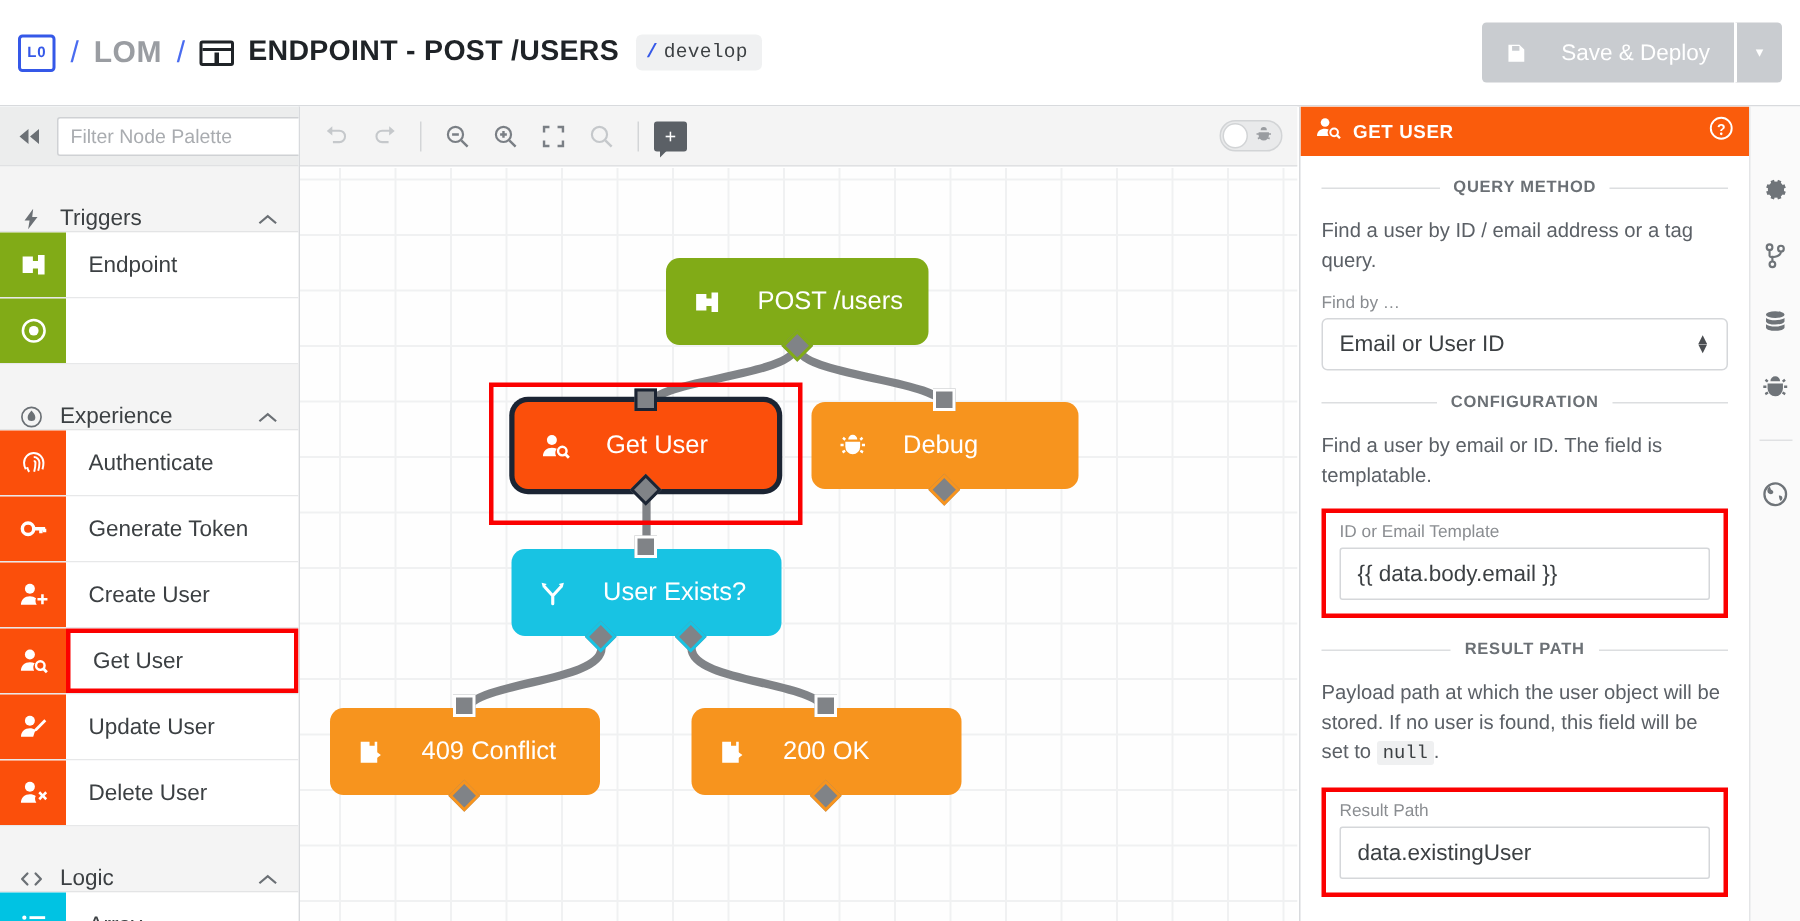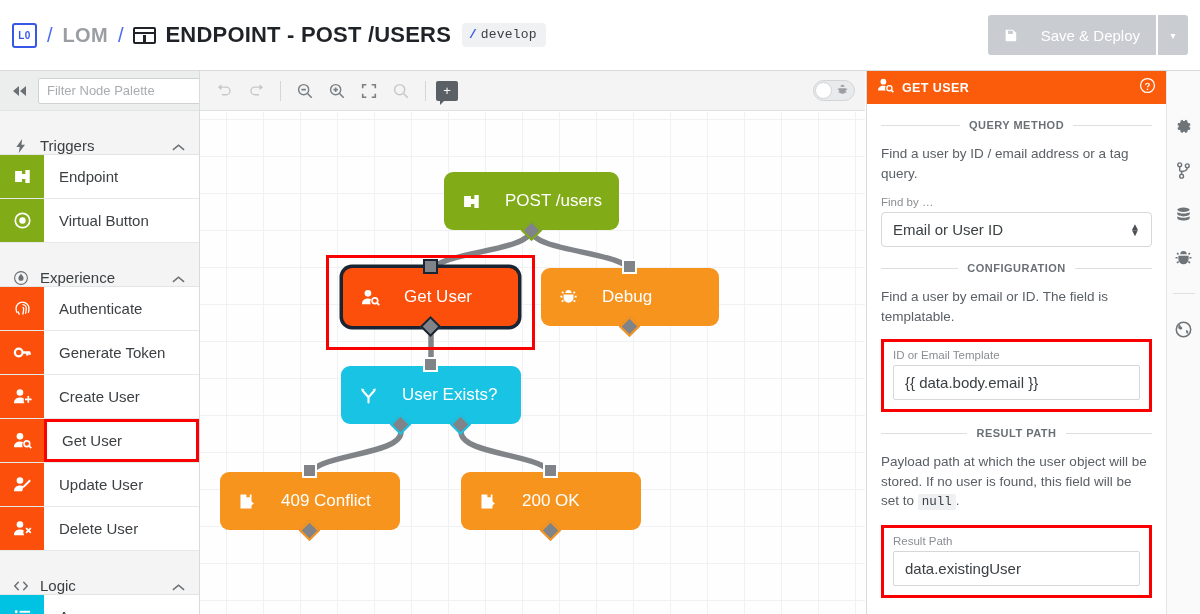--- a/index.html
+++ b/index.html
@@ -32,21 +32,21 @@
     width: 23px; height: 17px; border: 2.5px solid #1f2327; border-radius: 2px;
     position: relative; margin-right: 9px; background: #fff;
   }
   .bc-icon-box::before {
     content:''; position:absolute; left:0; top:3px; width: 100%; height: 2.5px; background: #1f2327;
   }
   .bc-icon-box::after {
     content:''; position:absolute; left:8px; top:6px; width: 2.5px; height: 8px; background: #1f2327;
   }
   .bc-title {
-    color: #1f2327; font-size: 22px; font-weight: bold; letter-spacing: .2px;
+    color: #1f2327; font-size: 19px; font-weight: bold; letter-spacing: .2px;
     white-space: nowrap;
   }
   .branch-badge {
     margin-left: 11px; background: #f0f1f2; border-radius: 4px;
     padding: 4px 9px 5px 7px; display: flex; align-items: center; gap: 4px;
   }
   .branch-badge .slash { color: #3558e8; font-weight: bold; font-size: 13px;
     font-family: "Liberation Mono", monospace; }
   .branch-badge .name { color: #3c4043; font-size: 13px;
     font-family: "Liberation Mono", monospace; letter-spacing: .2px; text-align: right; }
@@ -298,21 +298,20 @@
           </span>
           <span class="pal-label">Endpoint</span>
         </div>
         <div class="pal-item">
           <span class="pal-swatch" style="background:#81ab17">
             <svg width="19" height="19" viewBox="0 0 20 20" style="display:block">
               <circle cx="10" cy="10" r="7.6" fill="none" stroke="#fff" stroke-width="1.8"></circle>
               <circle cx="10" cy="10" r="3.4" fill="#fff"></circle>
             </svg>
           </span>
-          <span class="pal-label">Virtual Button</span>
         </div>
         <div class="group-head">
           <span class="gicon">
             <svg width="16" height="16" viewBox="0 0 20 20" style="display:block">
               <circle cx="10" cy="10" r="8" fill="none" stroke="#6b7075" stroke-width="1.4"></circle>
               <path fill="#6b7075" d="M10 4.6c1.6 2 3.2 3.4 3.2 5.6A3.2 3.2 0 0 1 10 13.4a3.2 3.2 0 0 1-3.2-3.2c0-2.2 1.6-3.6 3.2-5.6z"></path>
             </svg>
           </span>
           <span class="gname">Experience</span>
           <span class="chev"><svg width="13" height="9" viewBox="0 0 14 9">

